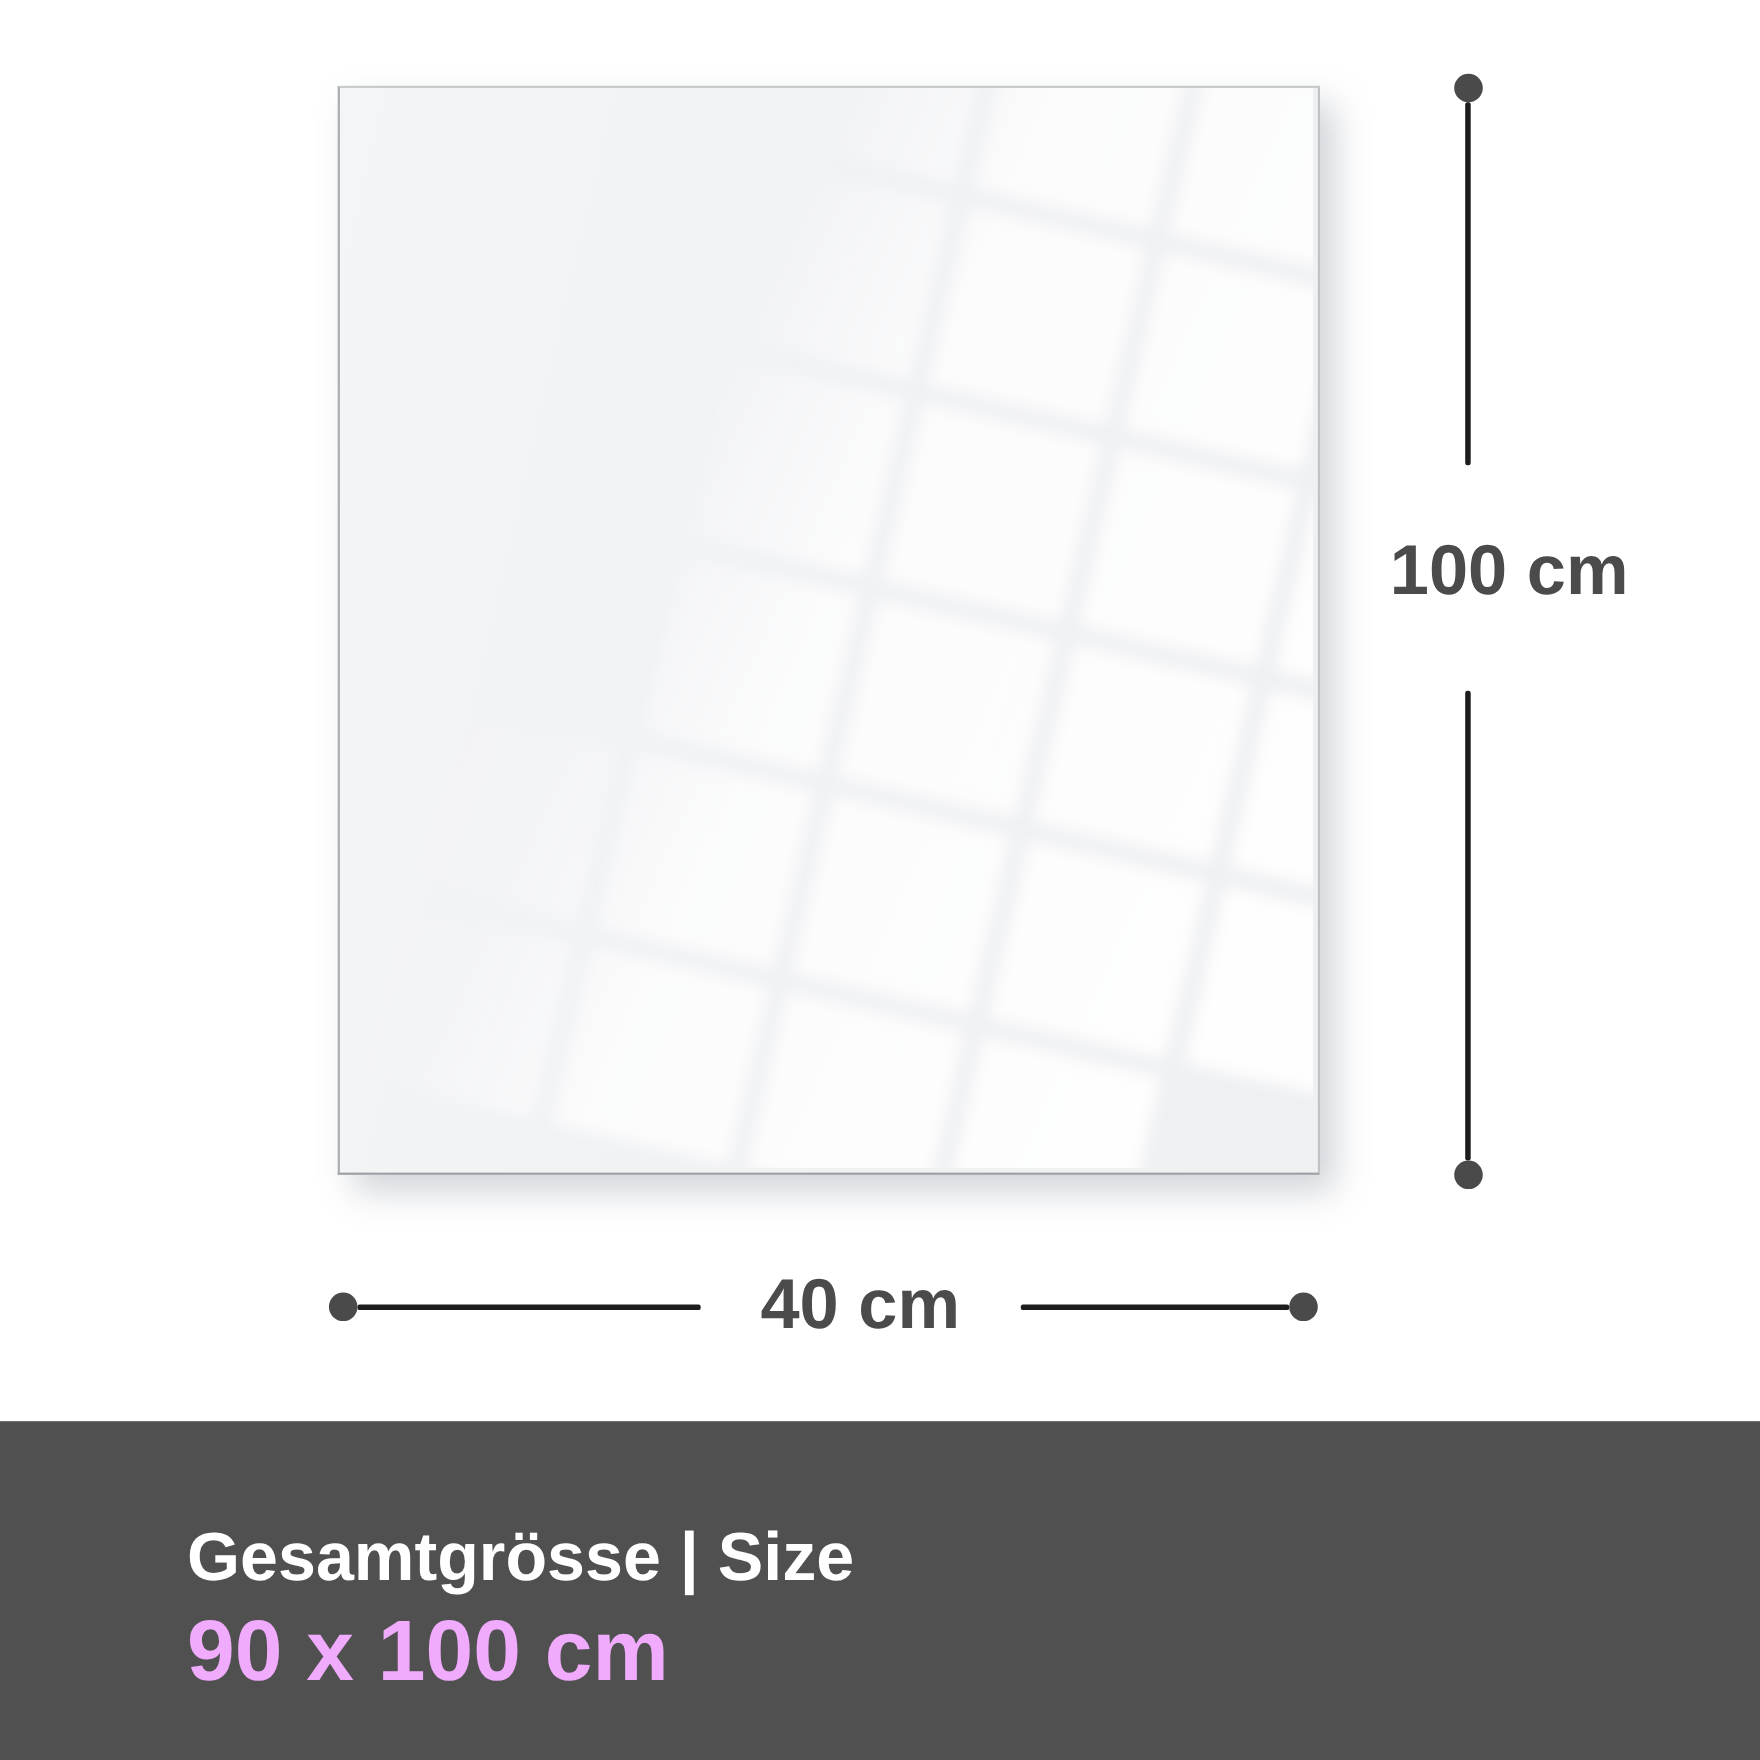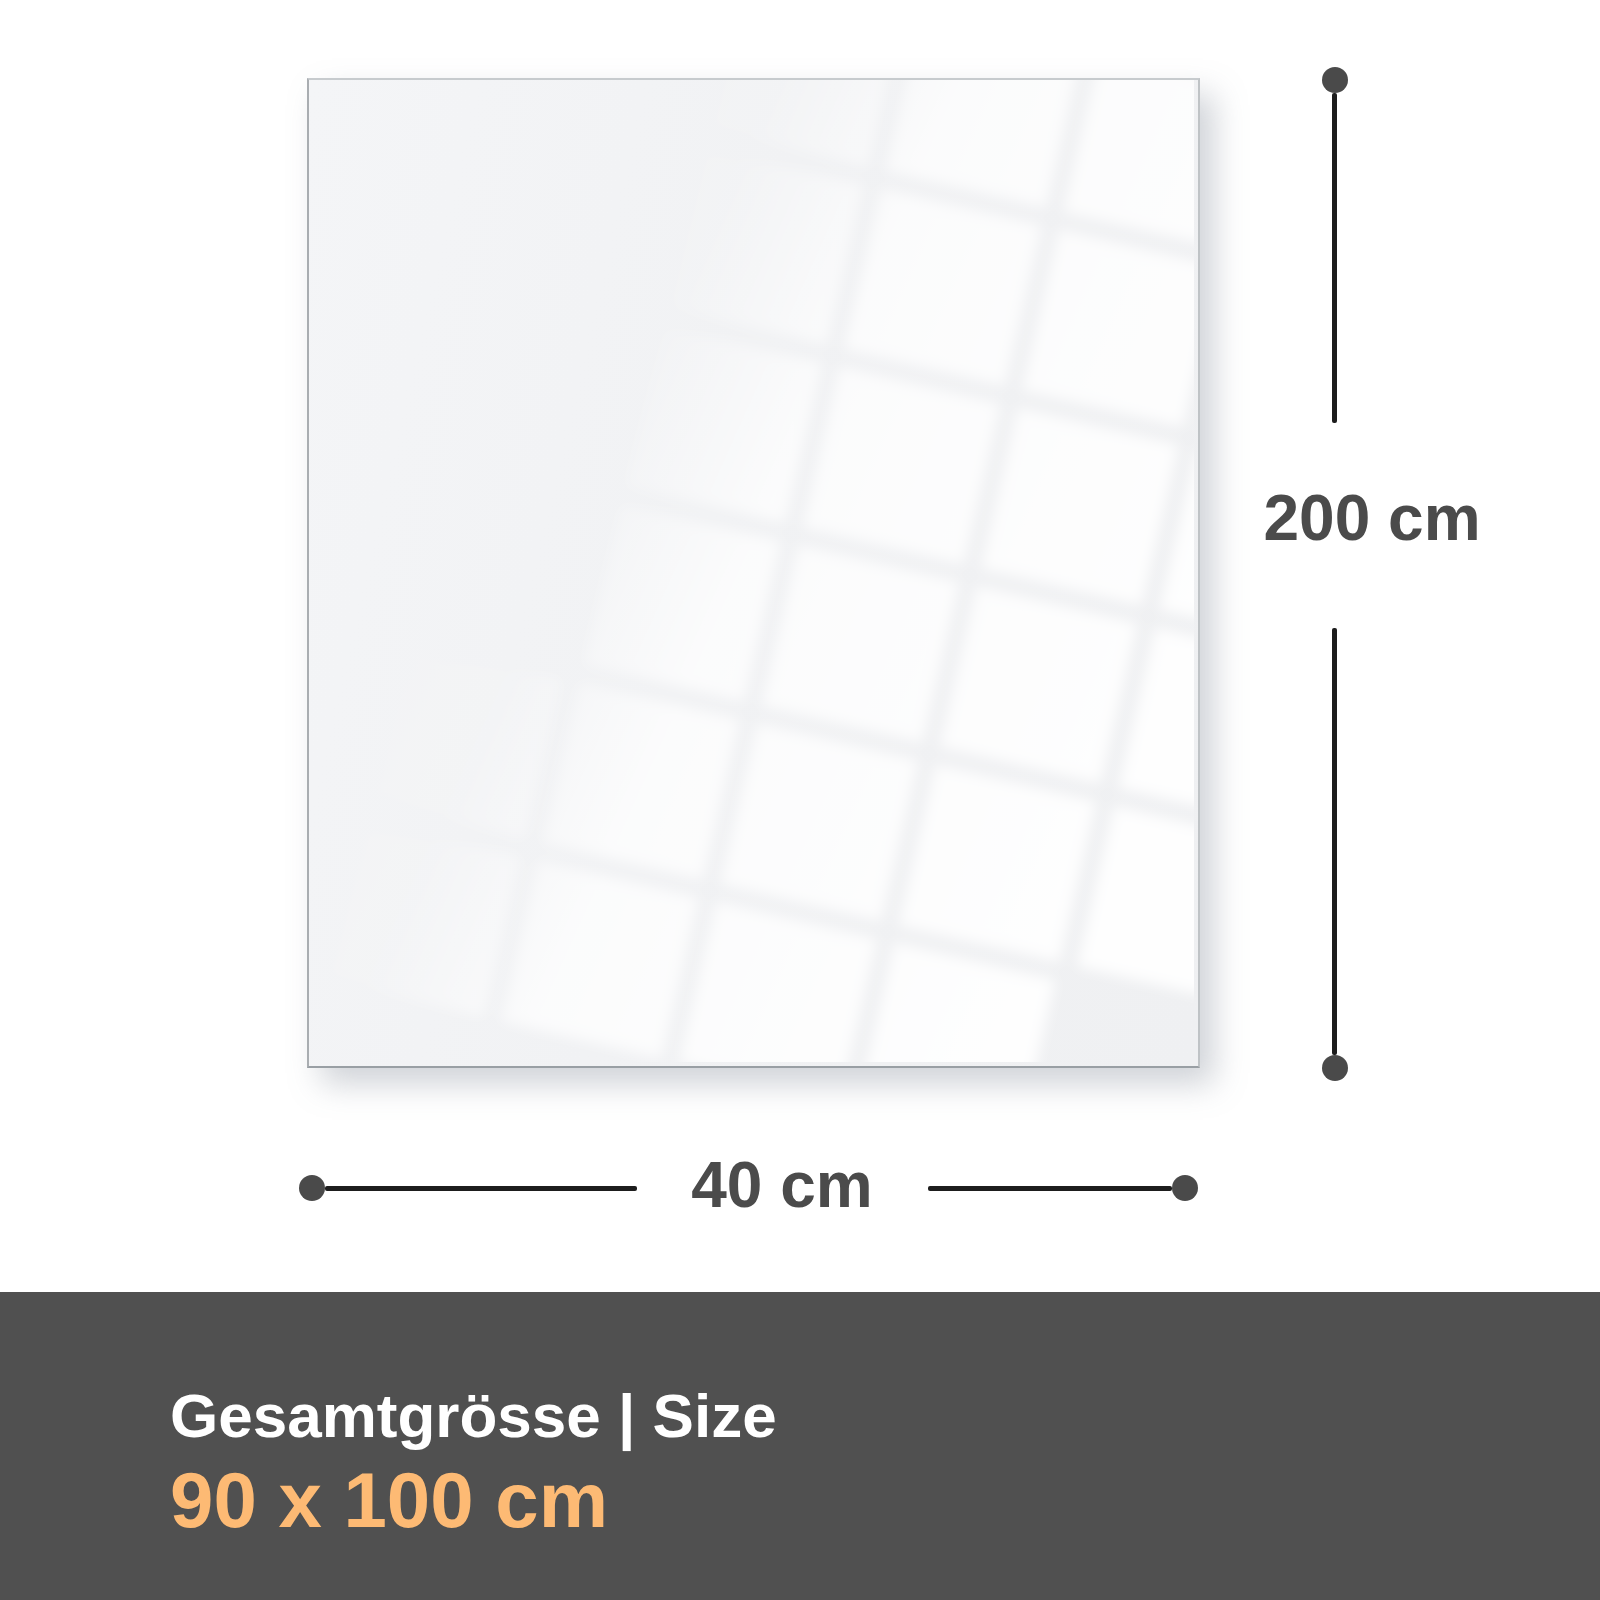--- a/index.html
+++ b/index.html
@@ -93,21 +93,21 @@
     line-height: 64px;
     font-weight: 700;
     color: #ffffff;
     white-space: nowrap;
   }
   .footer-size {
     margin-top: 12px;
     font-size: 78px;
     line-height: 80px;
     font-weight: 700;
-    color: #fdba74;
+    color: #f0abfc;
     white-space: nowrap;
   }
 </style>
 </head>
 <body>
 
 <div class="canvas">
 
   <div class="panel">
     <svg width="885" height="982" viewBox="0 0 885 982">
@@ -156,21 +156,21 @@
           <rect x="-366" y="732" width="165" height="165"></rect>
             <rect x="-366" y="915" width="165" height="165"></rect>
         </g>
       </g>
     </svg>
   </div>
 
   <div>
     <div class="dim-dot v-dot-top"></div>
     <div class="dim-line-v v-line-top"></div>
-    <div class="dim-label dim-label-height">200 cm</div>
+    <div class="dim-label dim-label-height">100 cm</div>
     <div class="dim-line-v v-line-bottom"></div>
     <div class="dim-dot v-dot-bottom"></div>
   </div>
 
   <div>
     <div class="dim-dot h-dot-left"></div>
     <div class="dim-line-h h-line-left"></div>
     <div class="dim-label dim-label-width">40 cm</div>
     <div class="dim-line-h h-line-right"></div>
     <div class="dim-dot h-dot-right"></div>

